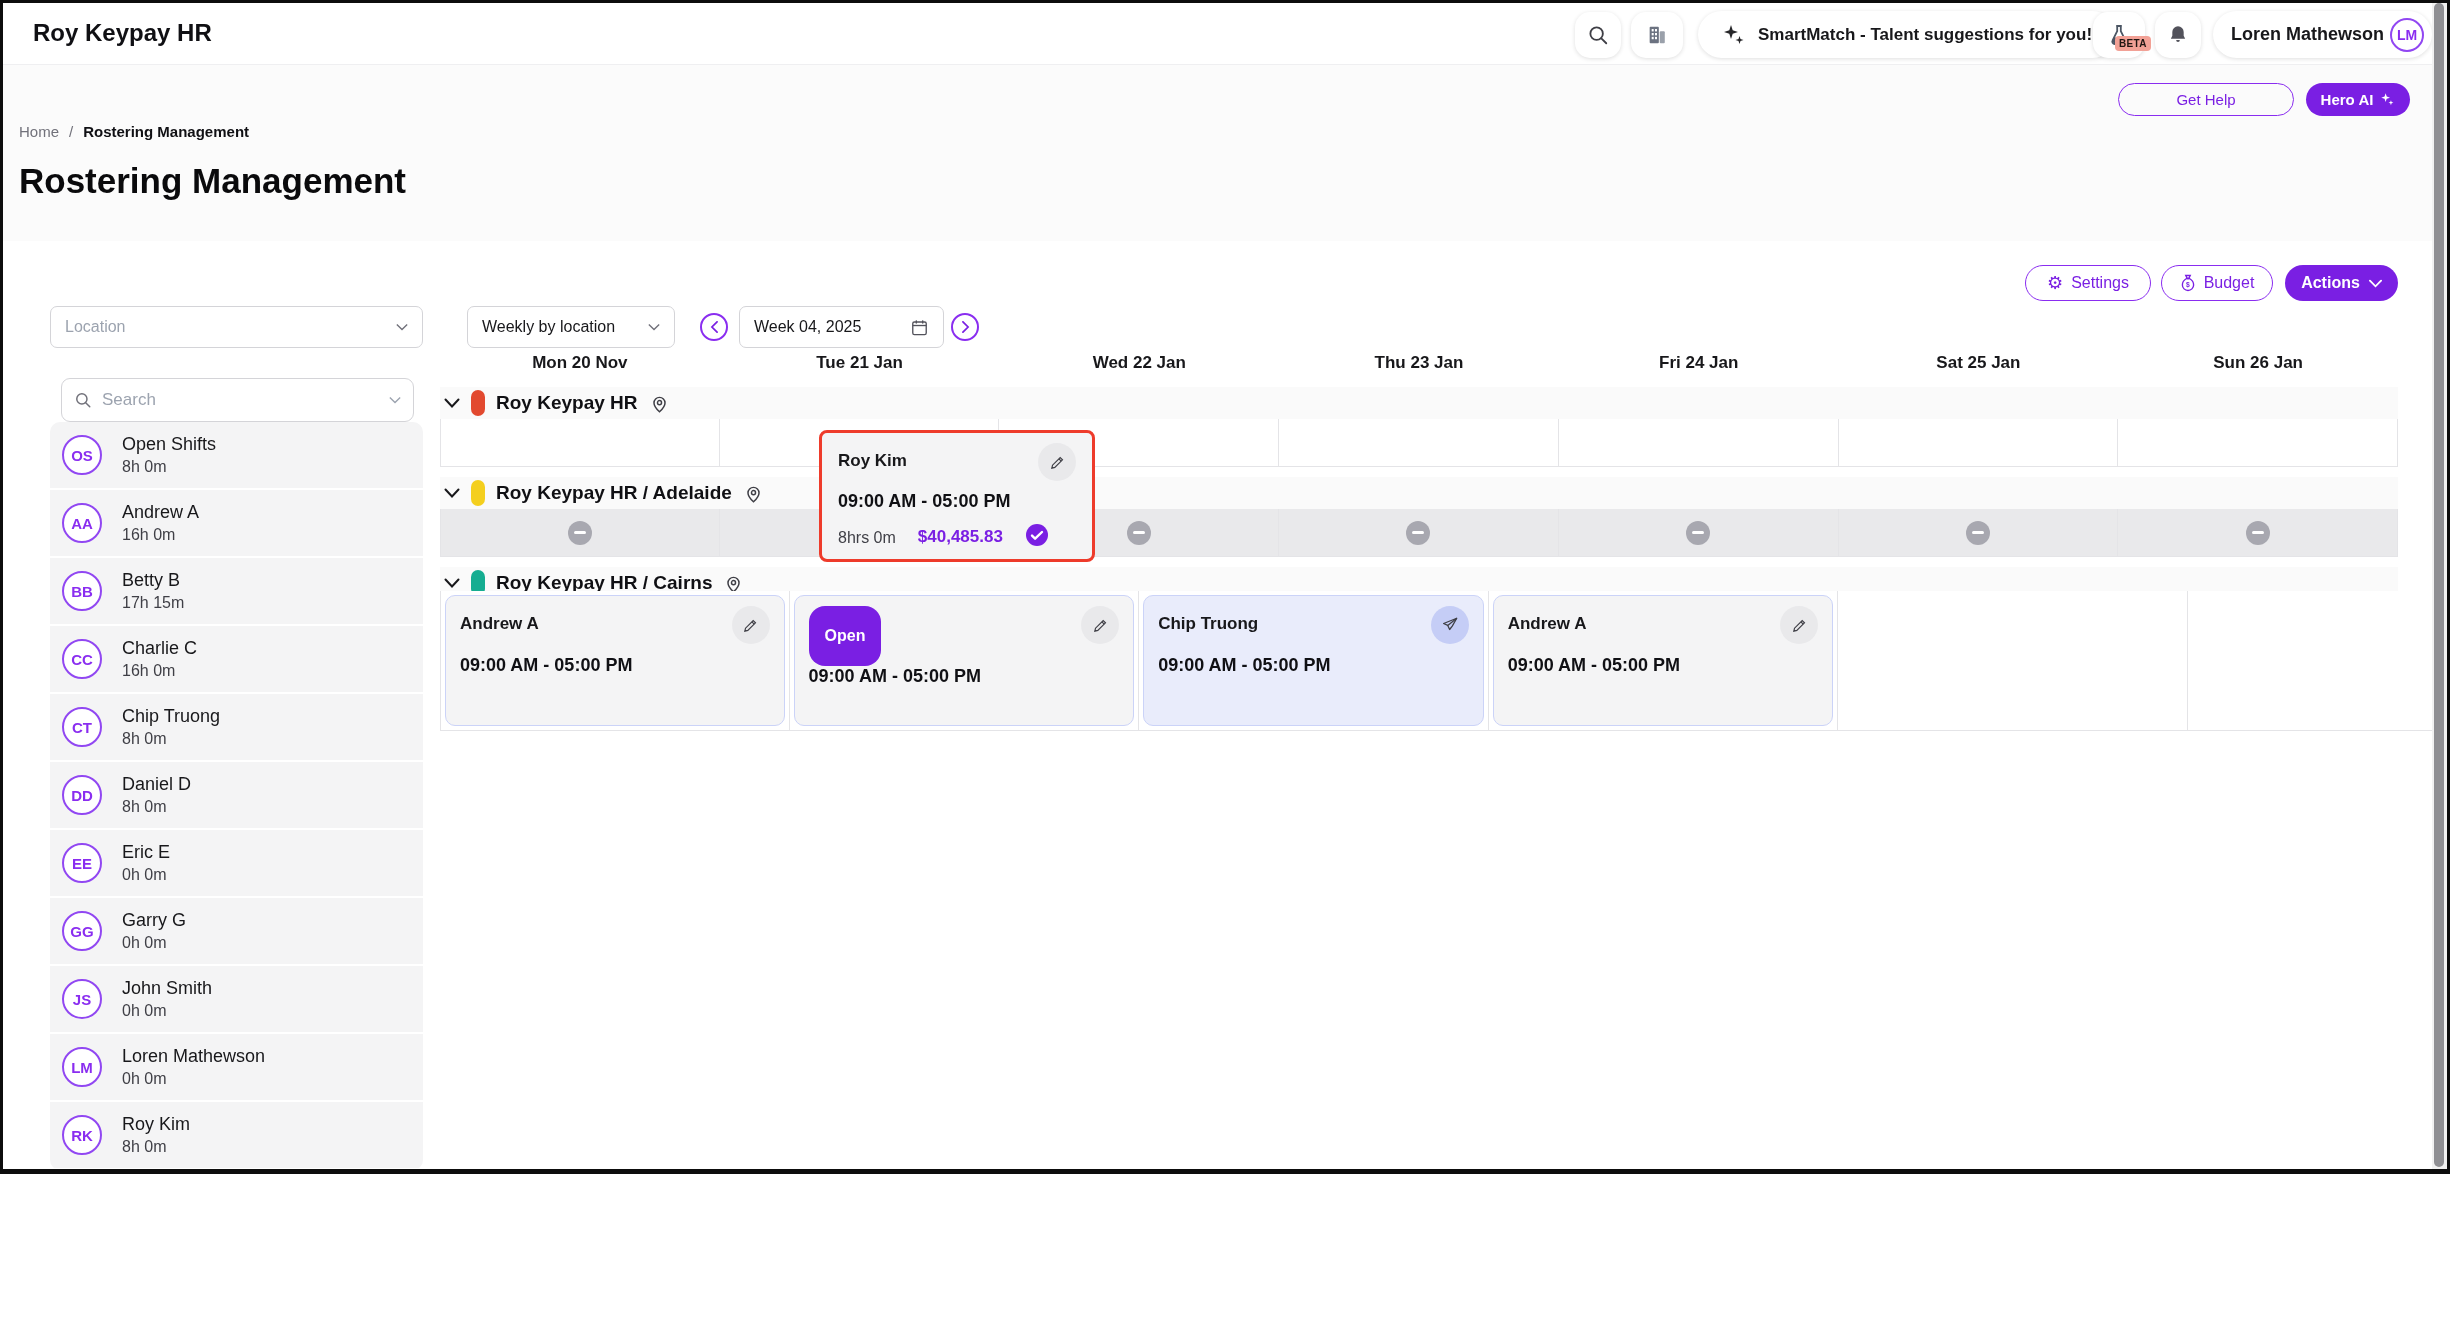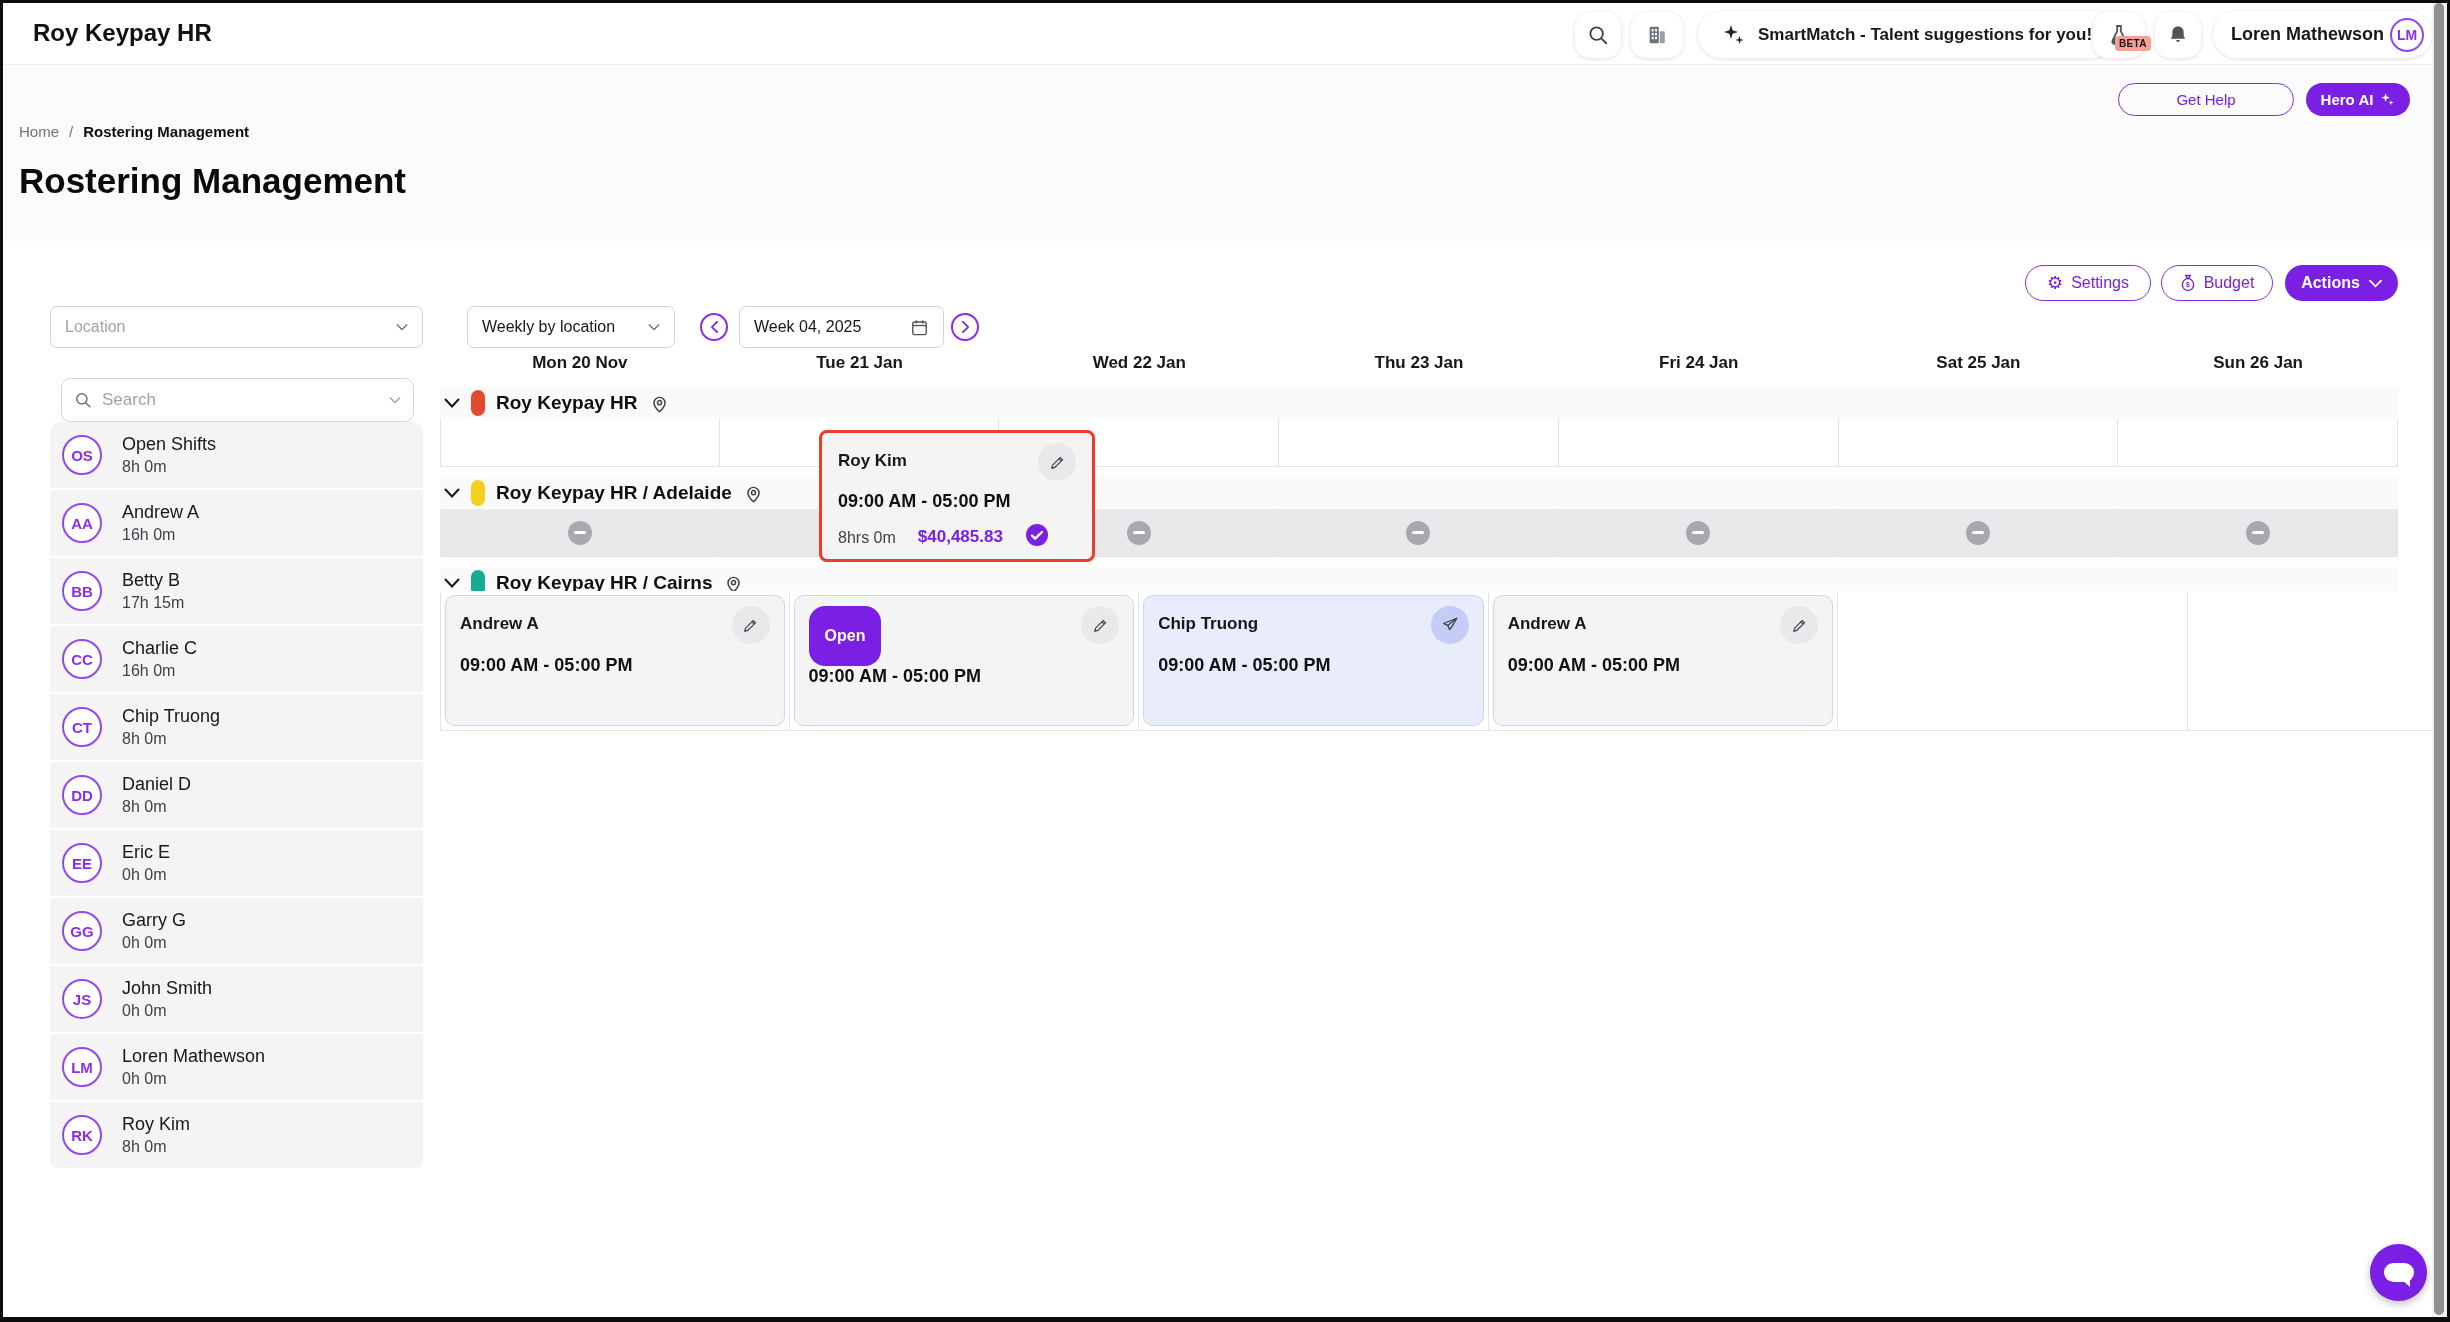--- a/index.html
+++ b/index.html
@@ -1,18 +1,18 @@
 <!DOCTYPE html>
 <html><head>
 <meta charset="utf-8">
 <style>
   * { margin:0; padding:0; box-sizing:border-box; }
   html,body { width:2450px; height:1322px; }
   body { font-family:"Liberation Sans","DejaVu Sans",sans-serif; background:#fff; }
-  .page { position:relative; width:2450px; height:1322px; background:#fbfbfb;
+  .page { position:relative; width:2450px; height:1174px; background:#fbfbfb;
           border:3px solid #0d0d0d; border-bottom-width:5px; overflow:hidden; }
 
   
   .topbar { position:absolute; left:0; top:0; width:100%; height:62px; background:#fff;
             border-bottom:1px solid #efeff1; z-index:20; }
   .app-title { position:absolute; left:30px; top:16px; font-size:24px; font-weight:bold; color:#101014; }
   .icon-btn { position:absolute; top:9px; height:46px; background:#fff; border-radius:15px;
               box-shadow:0 1px 4px rgba(0,0,0,.13); display:flex; align-items:center; justify-content:center; cursor:pointer; }
   .smartmatch { position:absolute; left:1695px; top:8px; height:47px; padding:0 24px; background:#fff;
                 border-radius:24px; box-shadow:0 1px 4px rgba(0,0,0,.13); display:flex; align-items:center; gap:12px;

